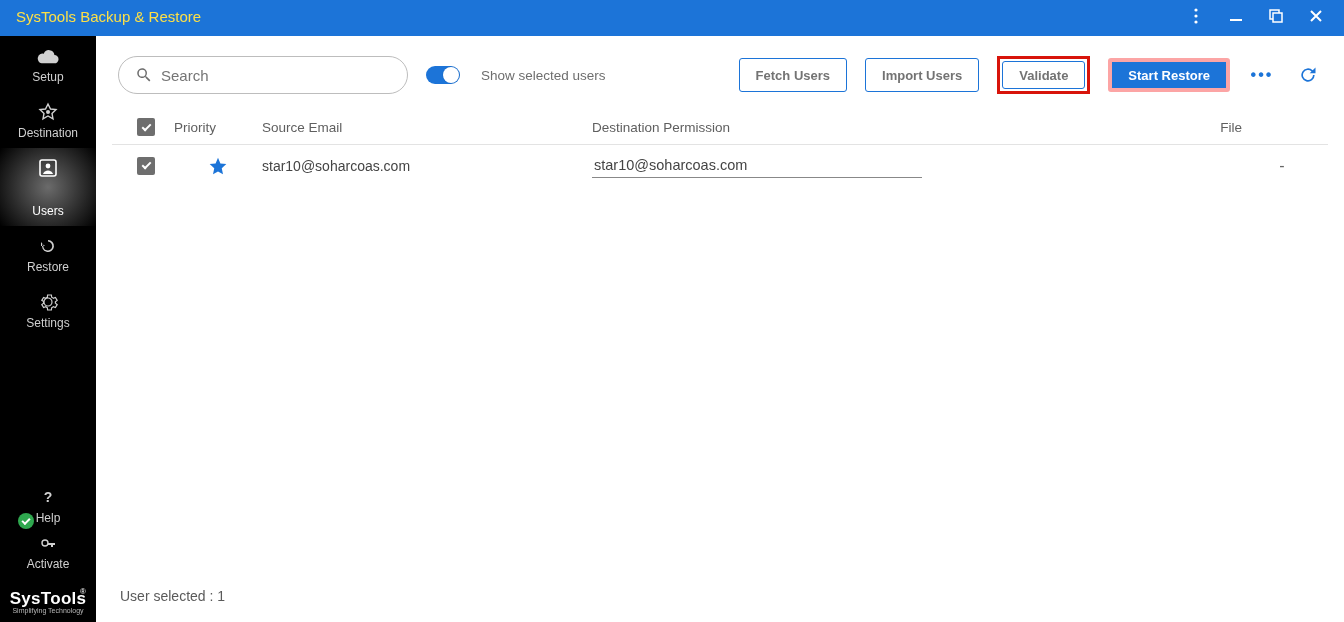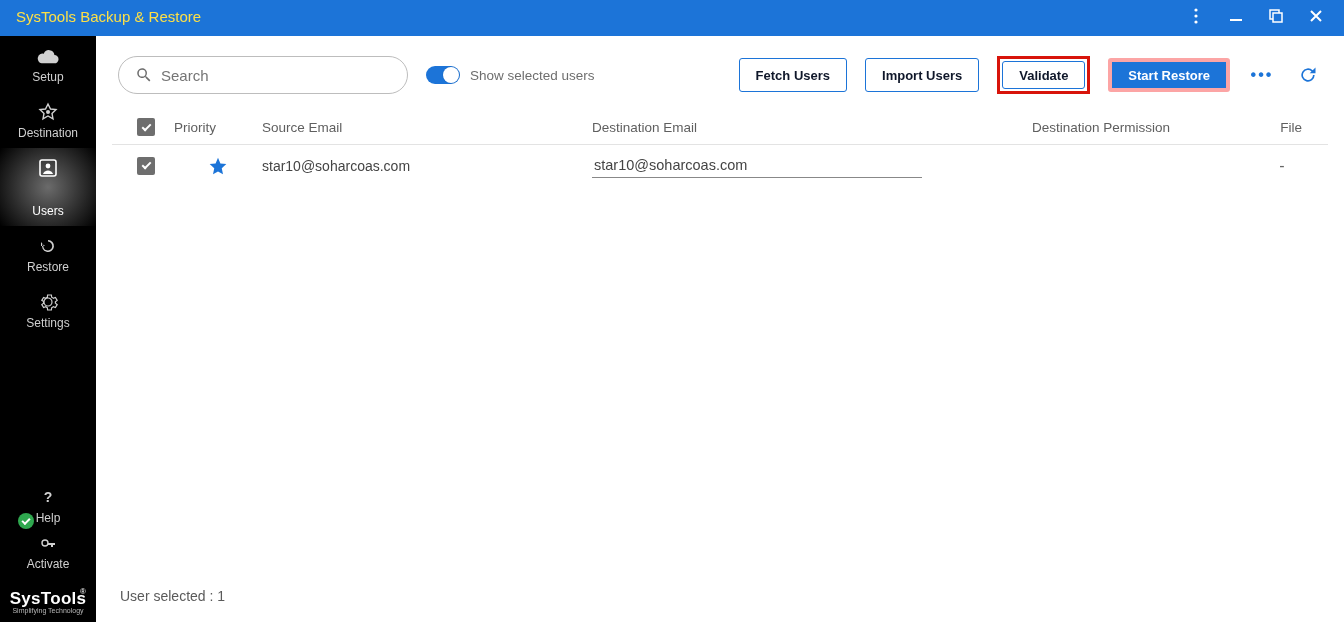--- a/index.html
+++ b/index.html
@@ -66,39 +66,39 @@
   }
   .search {
     display:flex; align-items:center; gap:8px; width: 290px; height: 38px;
     border: 1px solid #bdbdbd; border-radius: 20px; padding: 10px 16px;
   }
   .search input {
     border:none; outline:none; flex:1; font-size:15px; color:#555; background:transparent;
   }
   .search svg { fill:#6e6e6e; width:18px; height:18px; }
 
-  .toggle-wrap { display:flex; align-items:center; gap:10px; }
+  .toggle-wrap { display:flex; align-items:center; gap:21px; }
   .toggle {
     width: 34px; height: 18px; background:#1c74d8; border-radius:9px;
     position:relative; cursor:pointer;
   }
   .toggle .knob {
     position:absolute; right:1px; top:1px; width:16px; height:16px;
     background:#fff; border-radius:50%; box-shadow:0 0 0 1px rgba(0,0,0,.05);
   }
   .toggle-label { color:#6e6e6e; font-size:13.5px; }
 
   .toolbar-spacer { flex:1; }
 
   .btn {
     height: 34px; padding: 0 16px; border-radius:3px; font-size:13px;
     font-weight:600; display:flex; align-items:center; justify-content:center;
     cursor:pointer; white-space:nowrap;
   }
-  .btn-outline { border:1px solid #1c74d8; color:#0f172a; background:#fff; }
+  .btn-outline { border:1px solid #1c74d8; color:#737373; background:#fff; }
   .btn-primary { background:#1c74d8; color:#fff; border:4px solid #fca5a5; }
   .highlight-wrap { border:3px solid #d8140b; padding:2px; }
   .highlight-wrap .btn { height:28px; }
 
   .iconbtn {
     width:28px; height:28px; display:flex; align-items:center; justify-content:center;
     cursor:pointer; color:#1c74d8;
   }
   .iconbtn.dots { letter-spacing:2px; font-weight:900; font-size:16px; }
   .iconbtn svg { fill:#1c74d8; width:20px; height:20px; }
@@ -278,21 +278,20 @@
           </svg>
       </div>
     </div>
 
     <div class="table-head">
       <div class="check">
           <div class="checkbox"></div>
         </div>
       <div>Priority</div>
       <div>Source Email</div>
-      <div>Destination Email</div>
       <div>Destination Permission</div>
       <div class="thead-file">File</div>
     </div>
 
     <div class="table-row">
       <div class="check">
           <div class="checkbox"></div>
         </div>
       <div class="priority-star">
         <svg viewBox="0 0 24 24">

